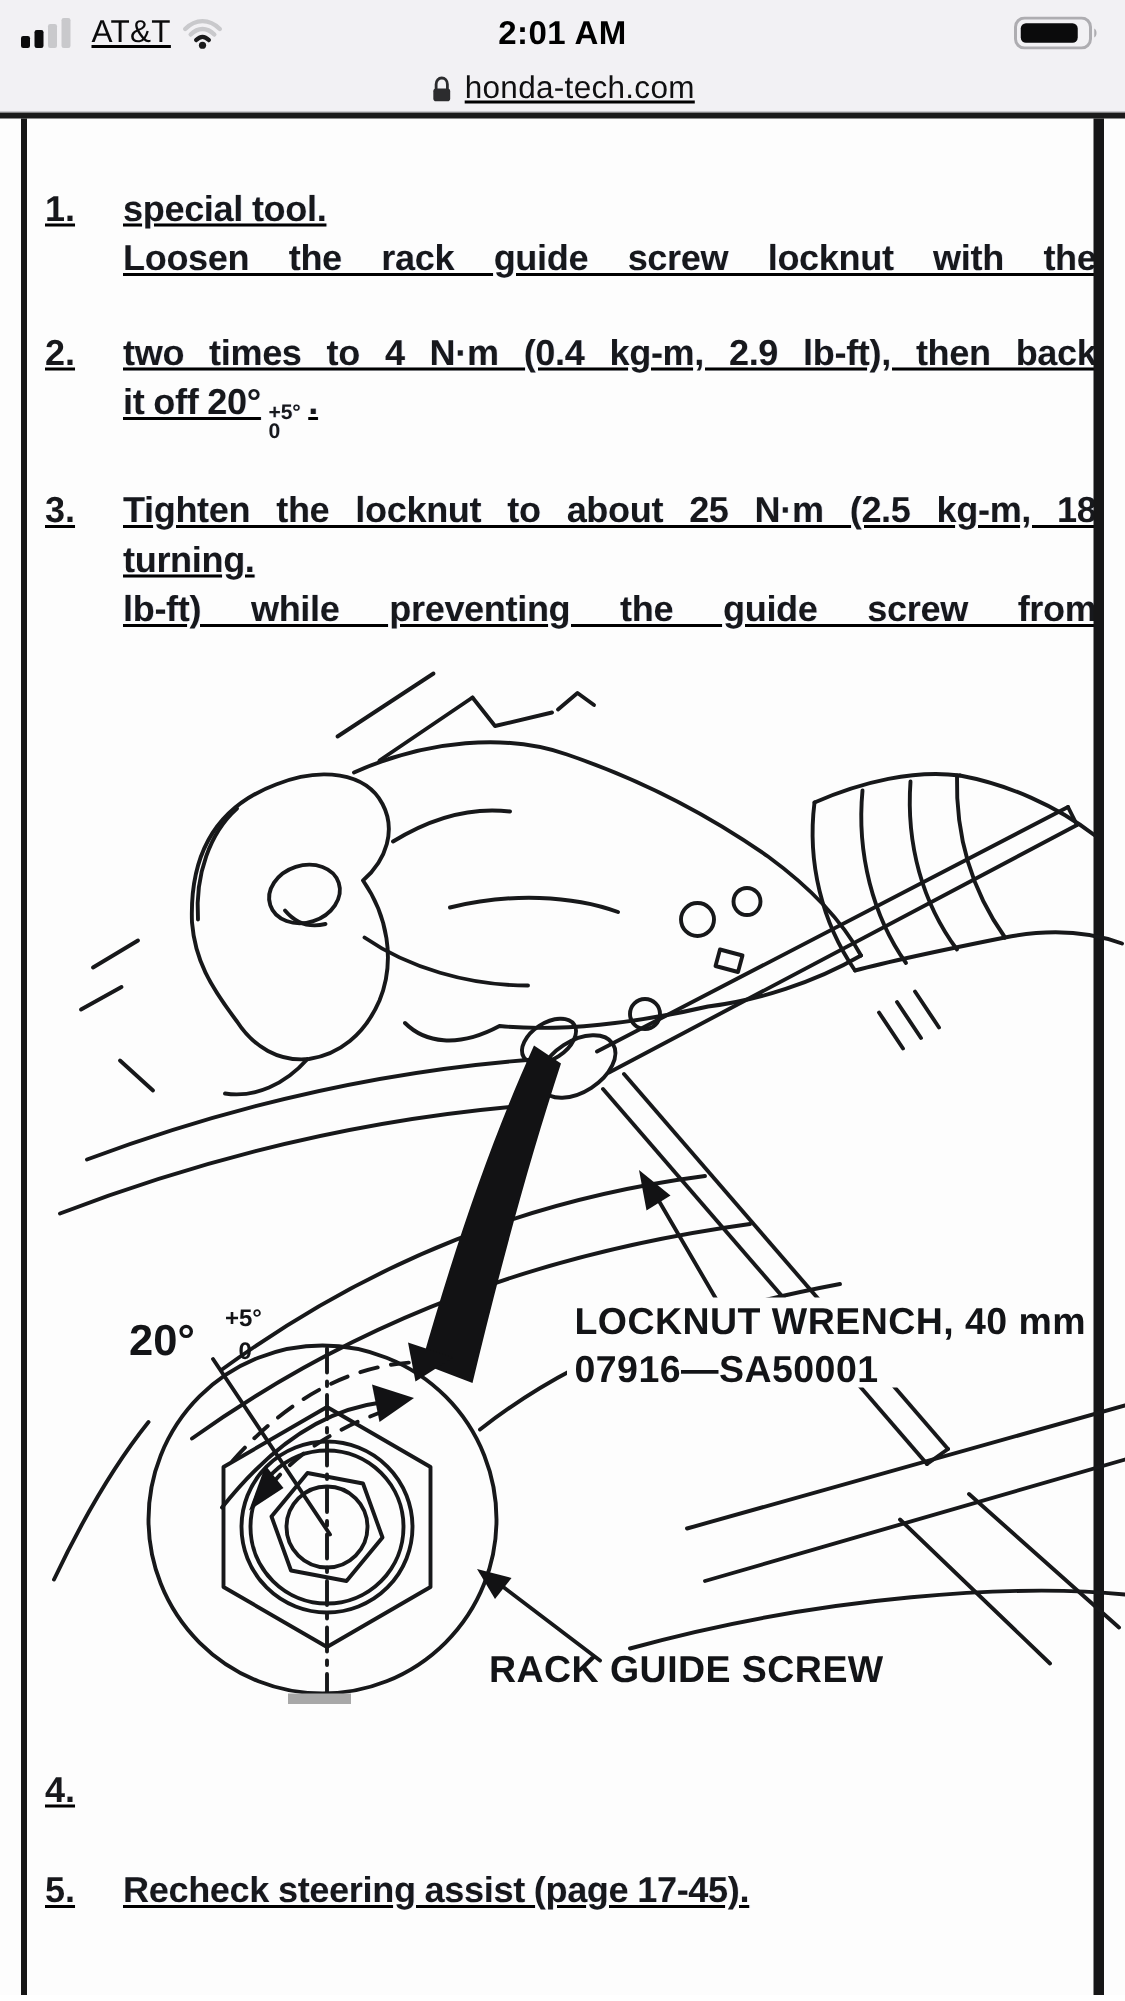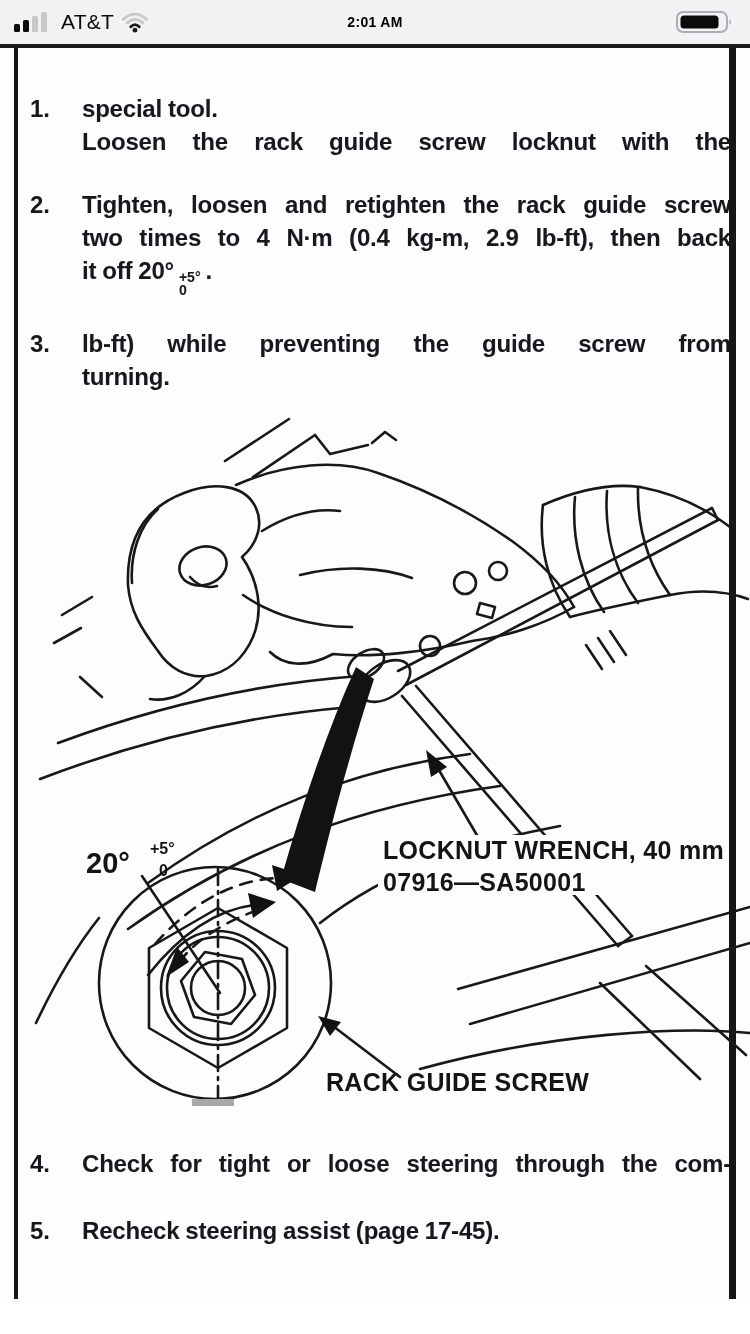--- a/index.html
+++ b/index.html
@@ -1,32 +1,32 @@
 <!DOCTYPE html>
 <html><head>
 <meta charset="utf-8">
 <style>
   html,body{margin:0;padding:0;}
   body{
     width:750px;height:1334px;overflow:hidden;background:#ffffff;
     font-family:"Liberation Sans", sans-serif;
     -webkit-font-smoothing:antialiased;
   }
-  .screen{position:relative;width:750px;height:1334px;background:#ffffff;}
+  .screen{position:relative;width:750px;height:1334px;background:#ffffff;text-decoration:underline;}
 
   
   .statusbar{
     height:44px;background:#f2f1f4;display:flex;align-items:center;
     padding:0 14px;box-sizing:border-box;position:relative;
   }
   .sb-left{display:flex;align-items:center;gap:7px;}
   .carrier{font-size:21px;color:#0b0b0c;letter-spacing:0.2px;}
   .sb-time{
     position:absolute;left:0;right:0;text-align:center;
-    font-size:14px;font-weight:700;color:#000;letter-spacing:0.3px;pointer-events:none;
+    font-size:22px;font-weight:700;color:#000;letter-spacing:0.3px;pointer-events:none;
   }
   .sb-right{margin-left:auto;display:flex;align-items:center;}
 
   
   .urlbar{
     height:30px;background:#f2f1f4;display:flex;align-items:center;justify-content:center;
     gap:8px;border-bottom:1px solid #c9c8cd;
   }
   .url-domain{font-size:21px;color:#101011;letter-spacing:0.2px;}
 
@@ -95,52 +95,59 @@
     <div class="sb-time">2:01 AM</div>
     <div class="sb-right">
       <svg width="60" height="22" viewBox="0 0 60 22">
         <rect x="1" y="1" width="50" height="20" rx="6" fill="none" stroke="#aeadb1" stroke-width="2"></rect>
         <rect x="4.5" y="4.5" width="38" height="13" rx="3.5" fill="#0b0b0c"></rect>
         <path d="M53.5,8 C55.5,9 55.5,13 53.5,14 Z" fill="#aeadb1"></path>
       </svg>
     </div>
   </header>
 
+  <div class="urlbar">
+    <svg width="15" height="19" viewBox="0 0 16 20">
+      <path d="M4,10 V6.5 C4,3.7 5.8,2 8,2 C10.2,2 12,3.7 12,6.5 V10" fill="none" stroke="#2c2c2e" stroke-width="2"></path>
+      <rect x="2" y="9.5" width="12" height="9" rx="2" fill="#2c2c2e"></rect>
+    </svg>
+    <span class="url-domain">honda-tech.com</span>
+  </div>
 
   <main class="page">
     <div class="pb pb-left"></div>
     <div class="pb pb-right"></div>
 
     <div class="step">
       <span class="step-num">1.</span>
       <div class="step-body">
         <div class="tline">special tool.</div>
         <div class="tline jl">Loosen the rack guide screw locknut with the</div>
       </div>
     </div>
 
     <div class="step">
       <span class="step-num">2.</span>
       <div class="step-body">
-        <div class="tline jl">Tighten, loosen and retighten the rack guide screw</div>
         <div class="tline jl">two times to 4 N·m (0.4 kg-m, 2.9 lb-ft), then back</div>
         <div class="tline">
           <span>it off 20°</span><span class="tol">
               <span>+5°</span>
               <span>0</span>
             </span><span>.</span>
         </div>
       </div>
     </div>
 
     <div class="step">
       <span class="step-num">3.</span>
       <div class="step-body">
+        <div class="tline jl">Tighten the locknut to about 25 N·m (2.5 kg-m, 18</div>
+        <div class="tline">turning.</div>
         <div class="tline jl">lb-ft) while preventing the guide screw from</div>
-        <div class="tline">turning.</div>
       </div>
     </div>
 
     <figure class="diagram">
       <svg class="fig-svg" viewBox="0 0 750 700">
         <g class="ln">
 
           <path d="M225,48 L289,6"></path>
           <path d="M253,64 L315,22"></path>
           <path d="M315,22 l15,19 l38,-9"></path>
@@ -239,21 +246,20 @@
         <text x="383" y="446" class="t-label">LOCKNUT WRENCH, 40 mm</text>
         <text x="383" y="478" class="t-label">07916—SA50001</text>
         <text x="326" y="678" class="t-label">RACK GUIDE SCREW</text>
       </svg>
     </figure>
 
     <div class="steps-bottom">
       <div class="step">
         <span class="step-num">4.</span>
         <div class="step-body">
-          <div class="tline jl">Check for tight or loose steering through the com-</div>
         </div>
       </div>
 
       <div class="step">
         <span class="step-num">5.</span>
         <div class="step-body">
           <div class="tline">Recheck steering assist (page 17-45).</div>
         </div>
       </div>
     </div>

